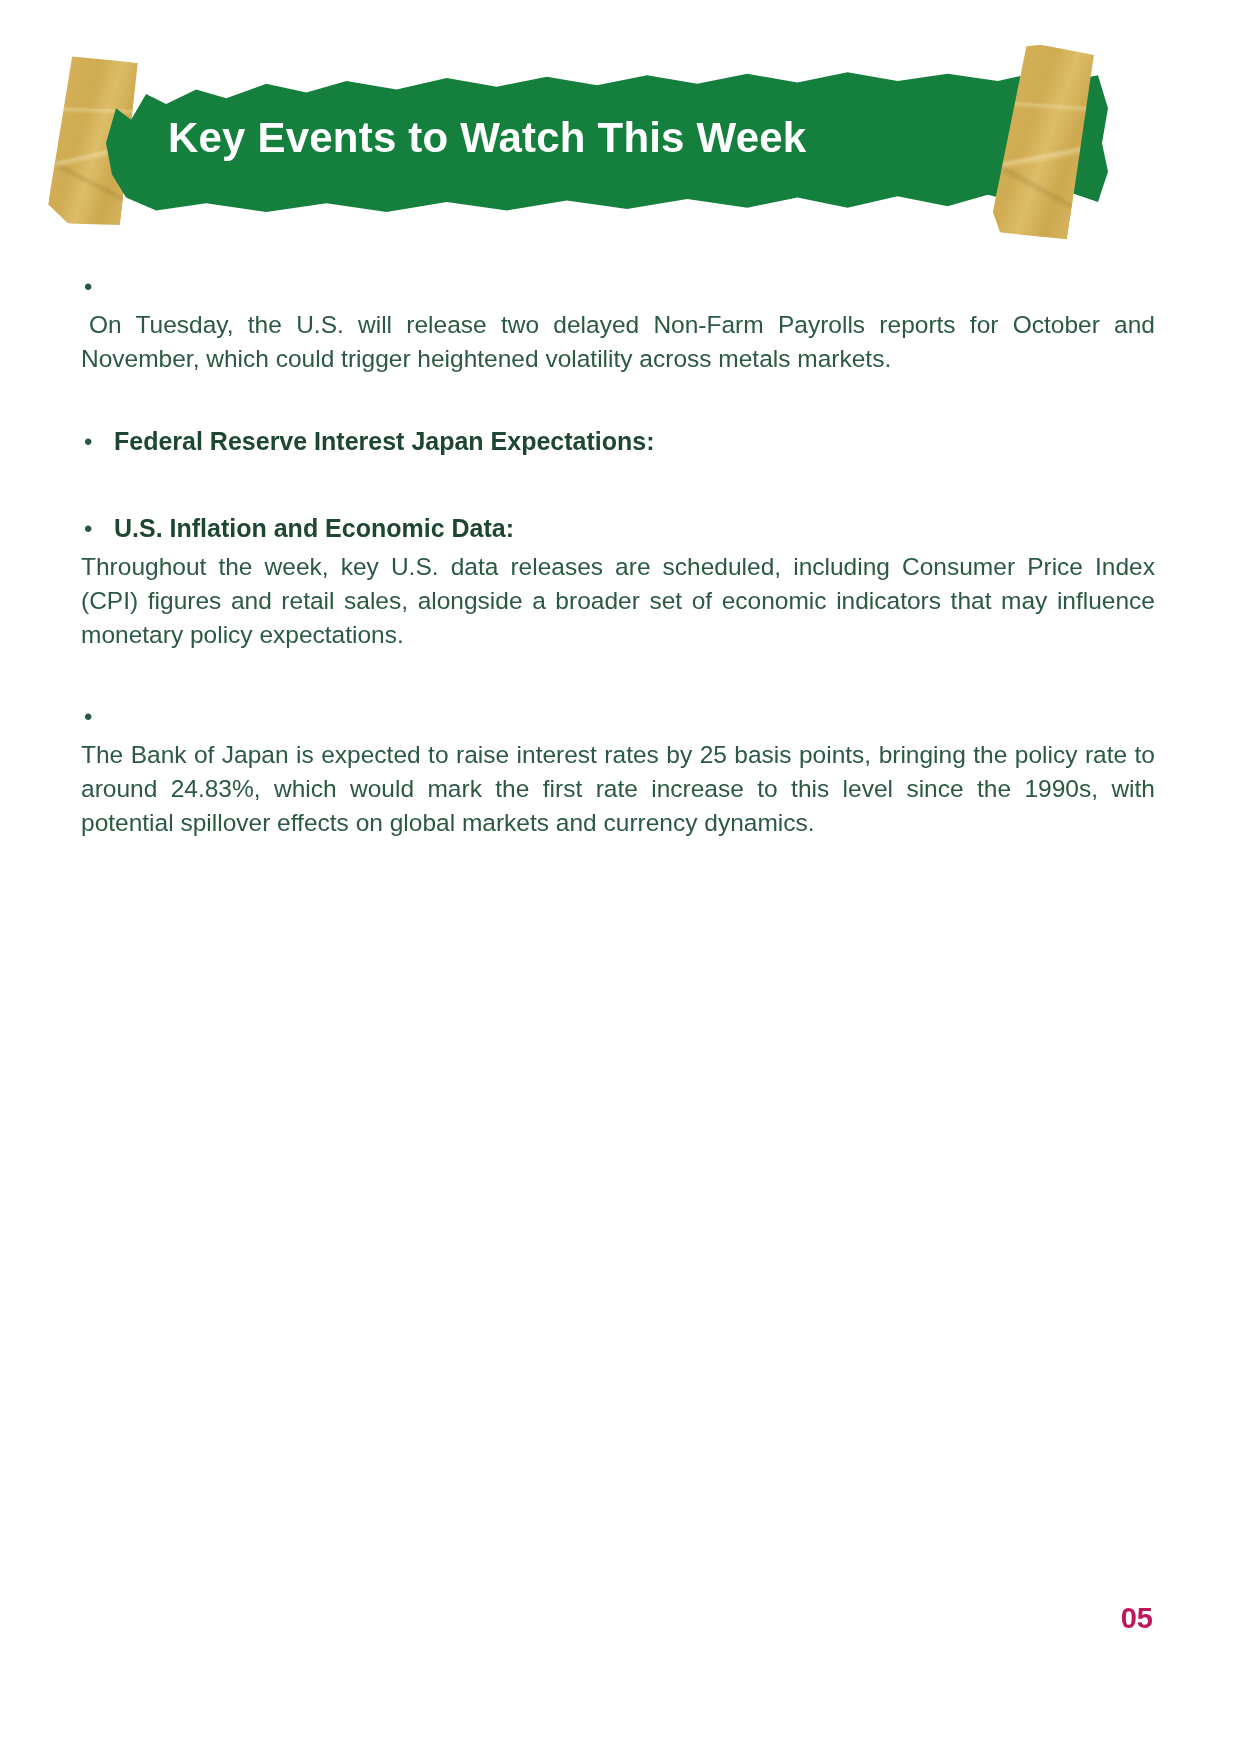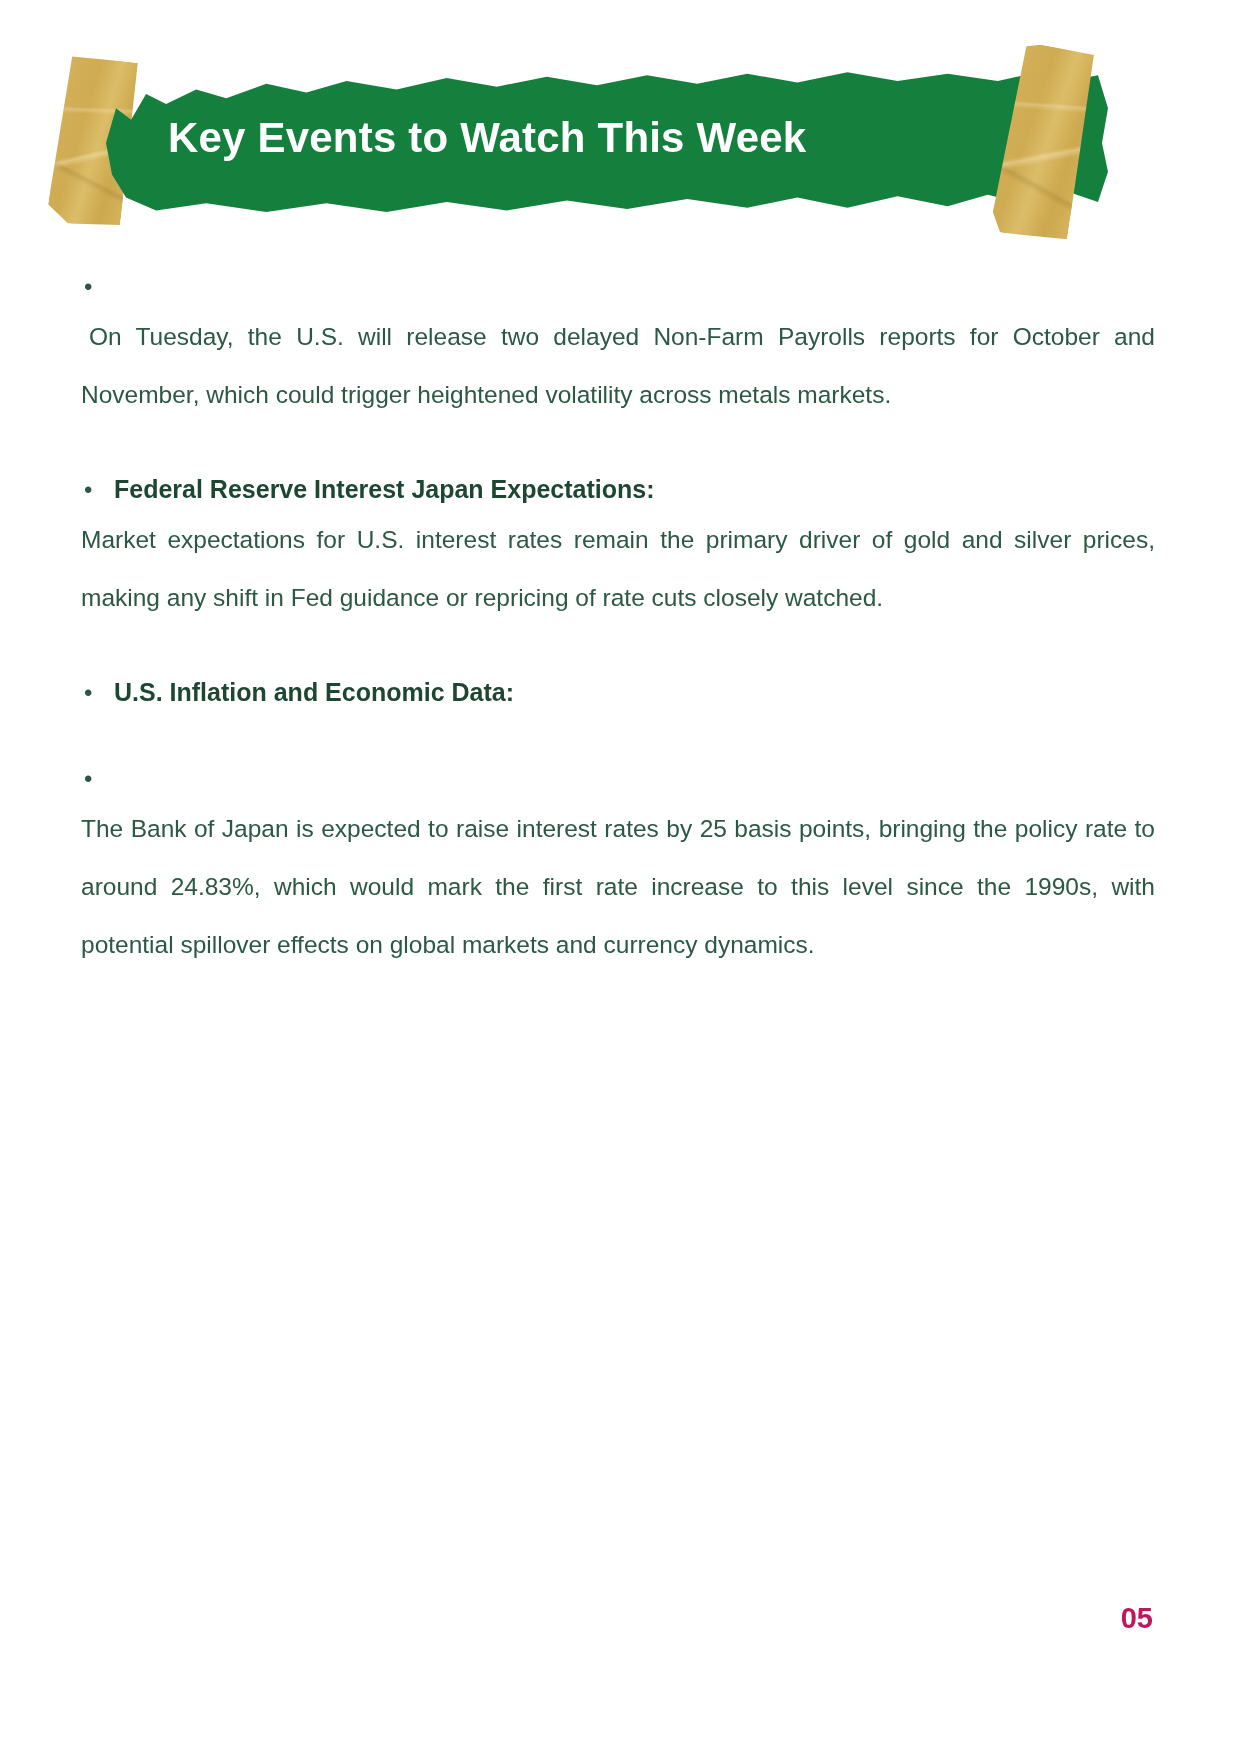--- a/index.html
+++ b/index.html
@@ -79,21 +79,21 @@
     padding-left: 3px;
   }
   .section-heading {
     color: #1d4733;
     font-size: 25px;
     font-weight: 700;
   }
   .section-body {
     color: #2b5944;
     font-size: 24.5px;
-    line-height: 58px;
+    line-height: 34px;
     text-align: justify;
   }
   .indent-first { text-indent: 8px; }
 
   
   .page-number {
     position: absolute;
     top: 1602px;
     right: 87px;
     color: #be185d;
@@ -117,28 +117,28 @@
       <span class="bullet">•</span>
     </div>
     <p class="section-body indent-first">On Tuesday, the U.S. will release two delayed Non-Farm Payrolls reports for October and November, which could trigger heightened volatility across metals markets.</p>
   </div>
 
   <div class="section">
     <div class="section-heading-row">
       <span class="bullet">•</span>
       <span class="section-heading">Federal Reserve Interest Japan Expectations:</span>
     </div>
-    <p class="section-body">Market expectations for U.S. interest rates remain the primary driver of gold and silver prices, making any shift in Fed guidance or repricing of rate cuts closely watched.</p>
   </div>
 
   <div class="section">
     <div class="section-heading-row">
       <span class="bullet">•</span>
       <span class="section-heading">U.S. Inflation and Economic Data:</span>
     </div>
+    <p class="section-body">Throughout the week, key U.S. data releases are scheduled, including Consumer Price Index (CPI) figures and retail sales, alongside a broader set of economic indicators that may influence monetary policy expectations.</p>
   </div>
 
   <div class="section">
     <div class="section-heading-row">
       <span class="bullet">•</span>
     </div>
     <p class="section-body">The Bank of Japan is expected to raise interest rates by 25 basis points, bringing the policy rate to around 24.83%, which would mark the first rate increase to this level since the 1990s, with potential spillover effects on global markets and currency dynamics.</p>
   </div>
 
 </div>

